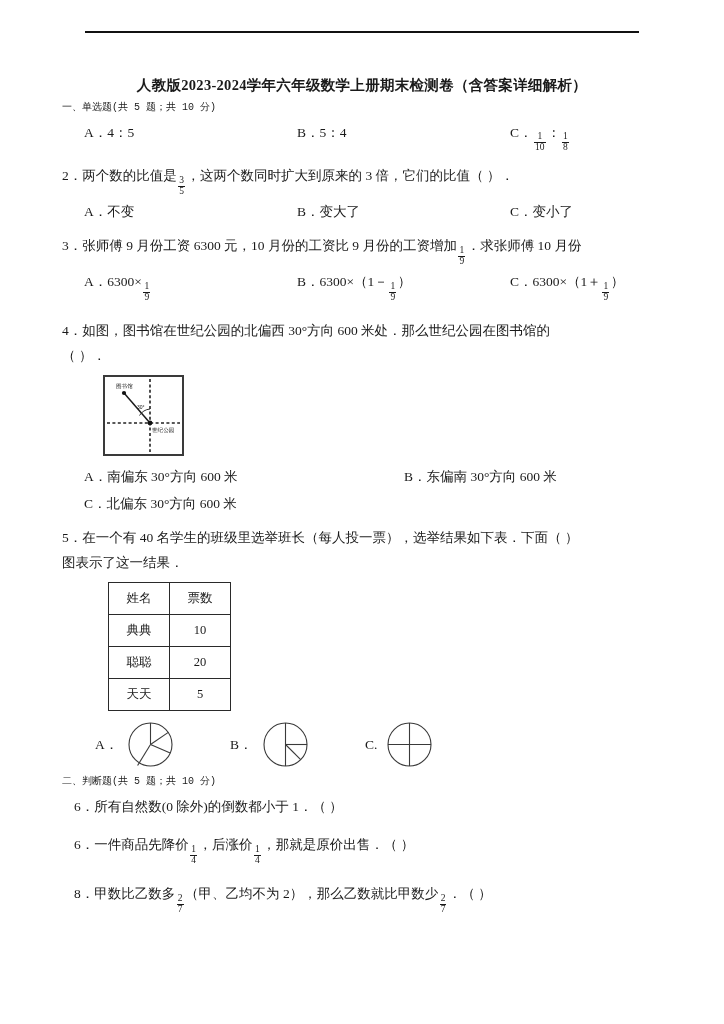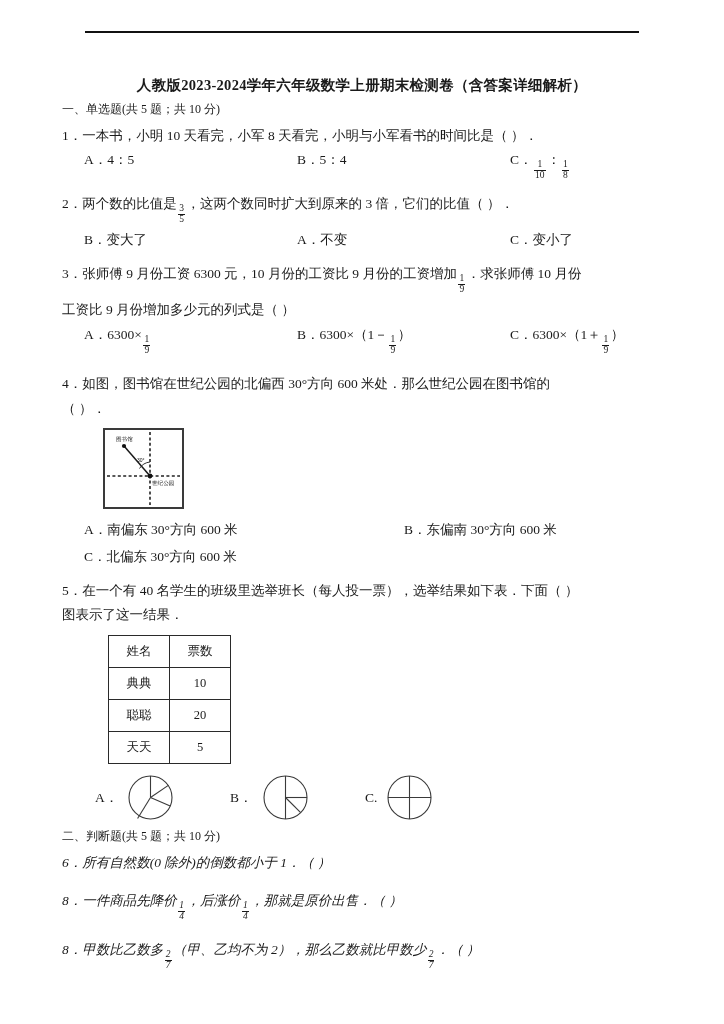--- a/index.html
+++ b/index.html
@@ -26,23 +26,24 @@
     letter-spacing: .3px;
     margin: 0;
     position: absolute;
     left: 62px; right: 62px; top: 77px;
     line-height: 1.2;
   }
 
   .body-flow { position: absolute; left: 62px; right: 44px; top: 100px; }
 
   .sec-head {
-    font-size: 12px;
+    font-size: 10px;
     margin: 0 0 6px 0;
     line-height: 1.55;
+    font-family: Liberation Mono, monospace;
   }
   .q {
     font-size: 13.5px;
     line-height: 1.62;
     margin: 0 0 3px 0;
   }
   .opts {
     display: flex;
     font-size: 13.5px;
     line-height: 1.7;
@@ -103,67 +104,65 @@
     display: flex;
     align-items: center;
     padding-left: 33px;
     margin: 10px 0 6px 0;
     font-size: 13.5px;
   }
   .pie-item { display: flex; align-items: center; width: 135px; }
   .pie-label { margin-right: 9px; }
   .pie { display: block; }
 
-  .tf-q { font-size: 13.5px; line-height: 1.62; margin: 0 0 16px 0; font-style: italic; }
+  .tf-q { font-size: 13.5px; line-height: 1.62; margin: 0 0 16px 12px; }
 </style>
 </head>
 <body>
 
 <div class="page">
 
   <div class="top-rule"></div>
 
   <div class="doc-title">人教版2023-2024学年六年级数学上册期末检测卷（含答案详细解析）</div>
 
   <div class="body-flow">
 
     <div class="sec-head">一、单选题(共 5 题；共 10 分)</div>
 
-    <div class="q">1．一本书，小明 10 天看完，小军 8 天看完，小明与小军看书的时间比是（      ）．</div>
     <div class="opts">
       <span class="opt opt-a">A．4：5</span>
       <span class="opt opt-b">B．5：4</span>
       <span class="opt opt-c"><span>C．</span><span class="frac">
             <span class="num">1</span>
             <span class="den">10</span>
           </span><span>：</span><span class="frac">
             <span class="num">1</span>
             <span class="den">8</span>
           </span></span>
     </div>
 
     <div class="spacer-sm"></div>
 
     <div class="q"><span>2．两个数的比值是</span><span class="frac">
           <span class="num">3</span>
           <span class="den">5</span>
         </span><span>，这两个数同时扩大到原来的 3 倍，它们的比值（      ）．</span></div>
     <div class="opts">
+      <span class="opt opt-a">A．不变</span>
       <span class="opt opt-b">B．变大了</span>
-      <span class="opt opt-a">A．不变</span>
       <span class="opt opt-c">C．变小了</span>
     </div>
 
     <div class="spacer-sm"></div>
 
     <div class="q"><span>3．张师傅 9 月份工资 6300 元，10 月份的工资比 9 月份的工资增加</span><span class="frac">
           <span class="num">1</span>
           <span class="den">9</span>
         </span><span>．求张师傅 10 月份</span></div>
-    <div class="q">工资比 9 月份增加多少元的列式是（      ）</div>
     <div class="opts">
       <span class="opt opt-a"><span>A．6300×</span><span class="frac">
             <span class="num">1</span>
             <span class="den">9</span>
           </span></span>
       <span class="opt opt-b"><span>B．6300×（1－</span><span class="frac">
             <span class="num">1</span>
             <span class="den">9</span>
           </span><span>）</span></span>
       <span class="opt opt-c"><span>C．6300×（1＋</span><span class="frac">
@@ -262,21 +261,21 @@
           <line x1="23.5" y1="2" x2="23.5" y2="45" stroke="#3a3a3a" stroke-width="1.1"></line>
           <line x1="2" y1="23.5" x2="45" y2="23.5" stroke="#3a3a3a" stroke-width="1.1"></line>
         </svg>
       </span>
     </div>
 
     <div class="sec-head">二、判断题(共 5 题；共 10 分)</div>
 
     <div class="tf-q">6．所有自然数(0 除外)的倒数都小于 1．（      ）</div>
 
-    <div class="tf-q"><span>8．一件商品先降价</span><span class="frac">
+    <div class="tf-q"><span>6．一件商品先降价</span><span class="frac">
           <span class="num">1</span>
           <span class="den">4</span>
         </span><span>，后涨价</span><span class="frac">
           <span class="num">1</span>
           <span class="den">4</span>
         </span><span>，那就是原价出售．（      ）</span></div>
 
     <div class="tf-q"><span>8．甲数比乙数多</span><span class="frac">
           <span class="num">2</span>
           <span class="den">7</span>

